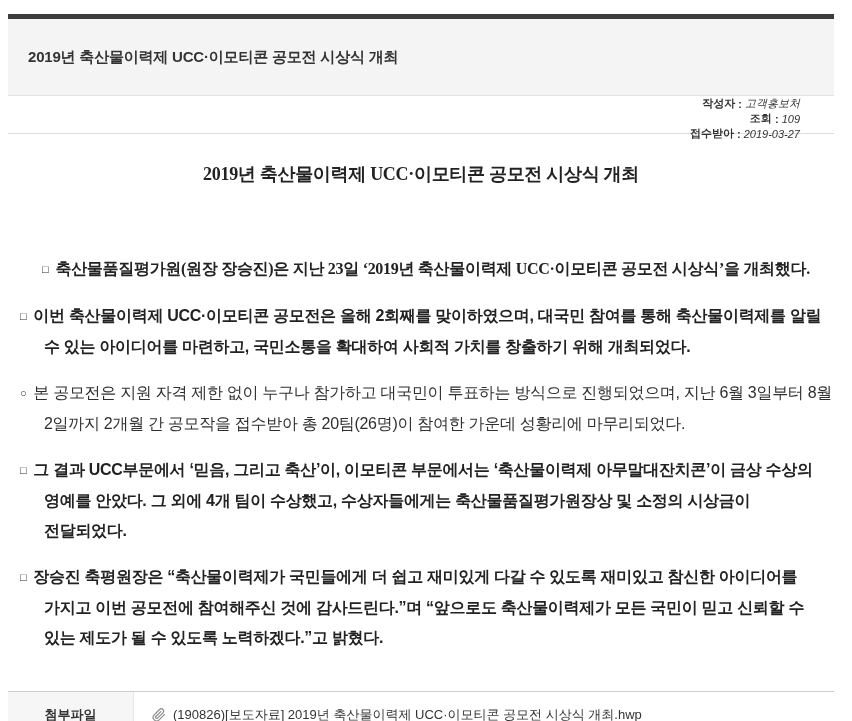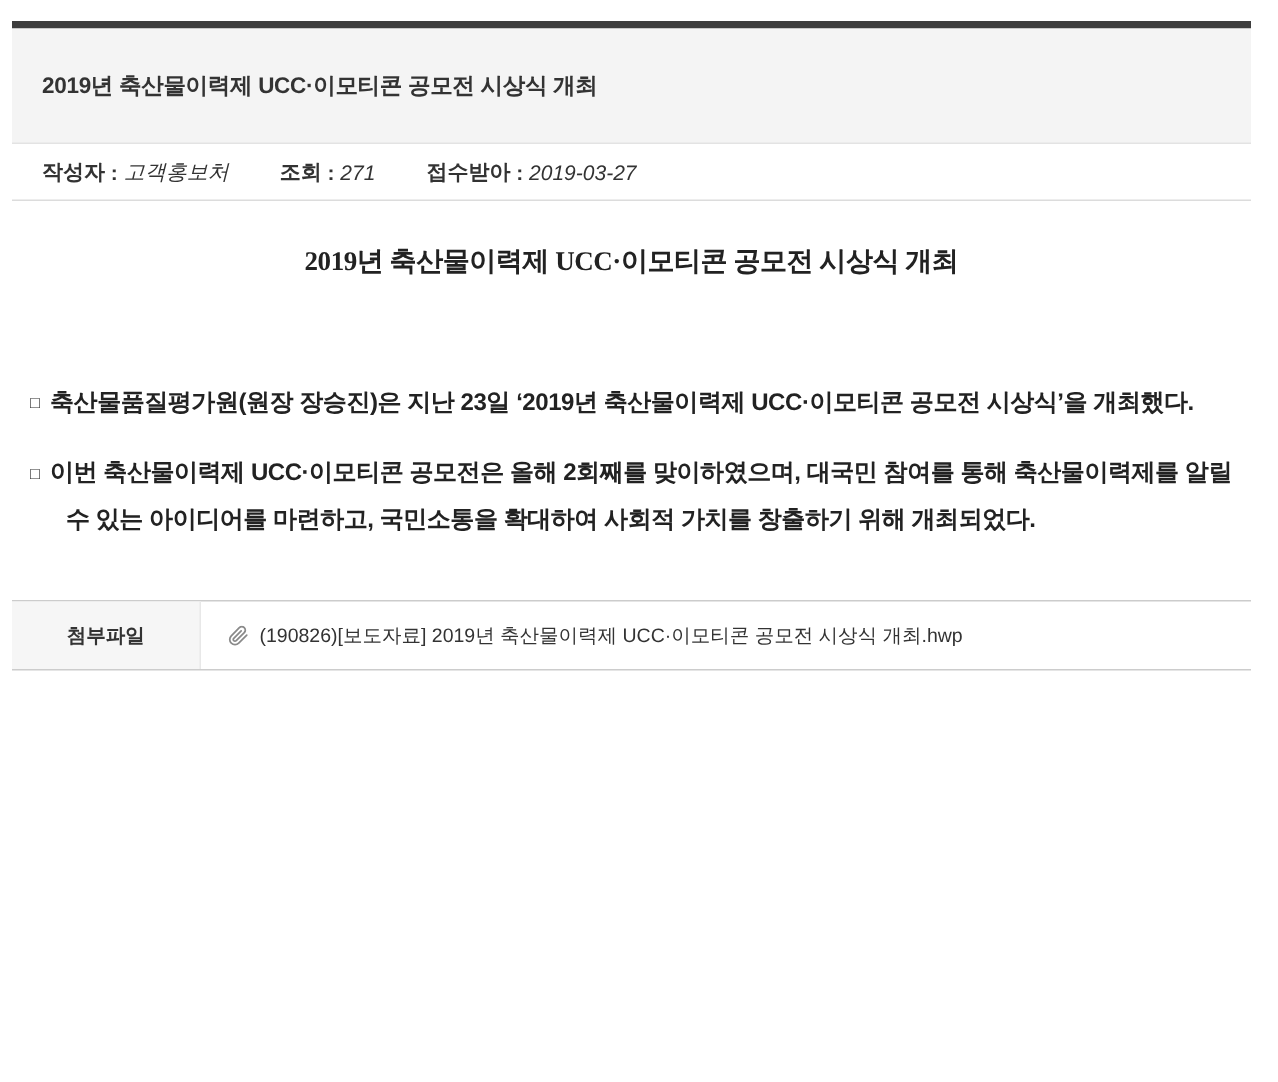--- a/index.html
+++ b/index.html
@@ -36,25 +36,26 @@
   .post-title-bar .post-title {
     font-size: 15px;
     font-weight: 600;
     color: #333333;
     letter-spacing: -0.2px;
   }
   
   .meta-row {
     height: 37px;
     display: flex;
-    align-items: center;
+    align-items: flex-end;
     padding-left: 20px;
     border-bottom: 1px solid #dcdcdc;
-    font-size: 14px;
+    font-size: 11px;
     color: #333333;
+    flex-direction: column;
   }
   .meta-item { display: flex; align-items: center; margin-right: 34px; }
   .meta-item .m-label { font-weight: 700; }
   .meta-item .m-sep { font-weight: 700; white-space: pre; }
   .meta-item .m-value { font-weight: 400; font-style: italic; }
   
   .article { padding: 0 0 0 0; color: #222222; }
   .article-title {
     margin-top: 30px;
     text-align: center;
@@ -79,21 +80,21 @@
     text-indent: 0;
     font-size: 11px;
     margin-right: 7px;
     transform: translateY(-1px);
     color: #2a2a2a;
   }
   .p-first { margin-top: 70px; }
   .para + .para { }
   .w-bold { font-weight: 700; }
   .w-normal { font-weight: 400; color: #2f2f2f; }
-  .f-serif { font-family: Liberation Sans, sans-serif; }
+  .f-serif { font-family: Liberation Serif, serif; text-align: center; }
   
   .attach-box {
     margin-top: 38px;
     display: flex;
     border-top: 1px solid #cccccc;
     border-bottom: 1px solid #cccccc;
     height: 45px;
   }
   .attach-label-cell {
     width: 125px;
@@ -137,43 +138,52 @@
 
   <div class="meta-row">
     <span class="meta-item">
       <span class="m-label">작성자</span>
         <span class="m-sep"> : </span>
         <span class="m-value">고객홍보처</span>
     </span>
     <span class="meta-item">
       <span class="m-label">조회</span>
         <span class="m-sep"> : </span>
-        <span class="m-value">271</span>
+        <span class="m-value">109</span>
     </span>
     <span class="meta-item">
       <span class="m-label">접수받아</span>
         <span class="m-sep"> : </span>
         <span class="m-value">2019-03-27</span>
     </span>
   </div>
 
   <div class="article">
 
     <div class="article-title">2019년 축산물이력제 UCC·이모티콘 공모전 시상식 개최</div>
 
     <p class="para p-first w-bold f-serif">
       <span class="bullet">□</span><span>축산물품질평가원(원장 장승진)은 지난 23일 ‘2019년 축산물이력제 UCC·이모티콘 공모전 시상식’을 개최했다.</span>
     </p>
 
     <p class="para w-bold">
       <span class="bullet">□</span><span>이번 축산물이력제 UCC·이모티콘 공모전은 올해 2회째를 맞이하였으며, 대국민 참여를 통해 축산물이력제를 알릴 수 있는 아이디어를 마련하고, 국민소통을 확대하여 사회적 가치를 창출하기 위해 개최되었다.</span>
     </p>
 
+    <p class="para w-normal">
+      <span class="bullet">○</span><span>본 공모전은 지원 자격 제한 없이 누구나 참가하고 대국민이 투표하는 방식으로 진행되었으며, 지난 6월 3일부터 8월 2일까지 2개월 간 공모작을 접수받아 총 20팀(26명)이 참여한 가운데 성황리에 마무리되었다.</span>
+    </p>
 
+    <p class="para w-bold">
+      <span class="bullet">□</span><span>그 결과 UCC부문에서 ‘믿음, 그리고 축산’이, 이모티콘 부문에서는 ‘축산물이력제 아무말대잔치콘’이 금상 수상의 영예를 안았다. 그 외에 4개 팀이 수상했고, 수상자들에게는 축산물품질평가원장상 및 소정의 시상금이 전달되었다.</span>
+    </p>
 
+    <p class="para w-bold">
+      <span class="bullet">□</span><span>장승진 축평원장은 “축산물이력제가 국민들에게 더 쉽고 재미있게 다갈 수 있도록 재미있고 참신한 아이디어를 가지고 이번 공모전에 참여해주신 것에 감사드린다.”며 “앞으로도 축산물이력제가 모든 국민이 믿고 신뢰할 수 있는 제도가 될 수 있도록 노력하겠다.”고 밝혔다.</span>
+    </p>
 
   </div>
 
   <div class="attach-box">
     <div class="attach-label-cell">첨부파일</div>
     <div class="attach-file-cell">
       <a class="attach-file-link">
         <span class="clip-icon">
           <svg width="14" height="14" viewBox="0 0 24 24" fill="none" stroke="#8a8a8a" stroke-width="2" stroke-linecap="round" stroke-linejoin="round">
             <path d="M21.44 11.05l-9.19 9.19a6 6 0 0 1-8.49-8.49l9.19-9.19a4 4 0 0 1 5.66 5.66l-9.2 9.19a2 2 0 0 1-2.83-2.83l8.49-8.48"></path>

